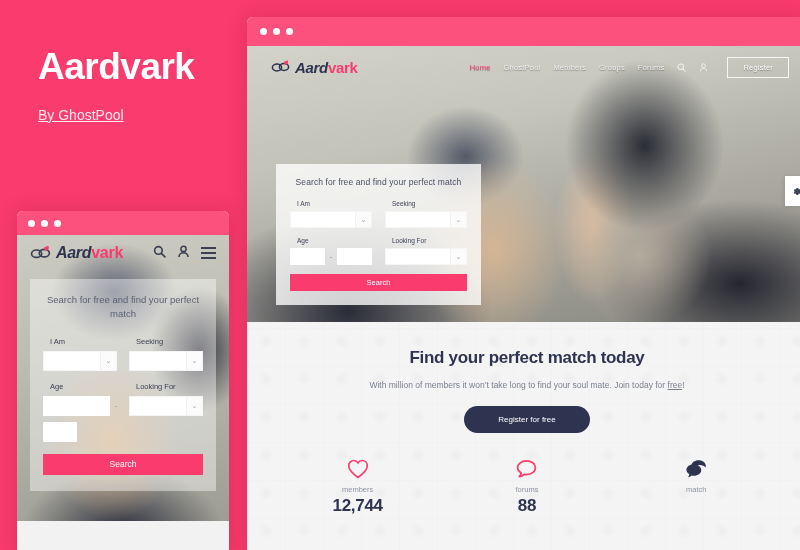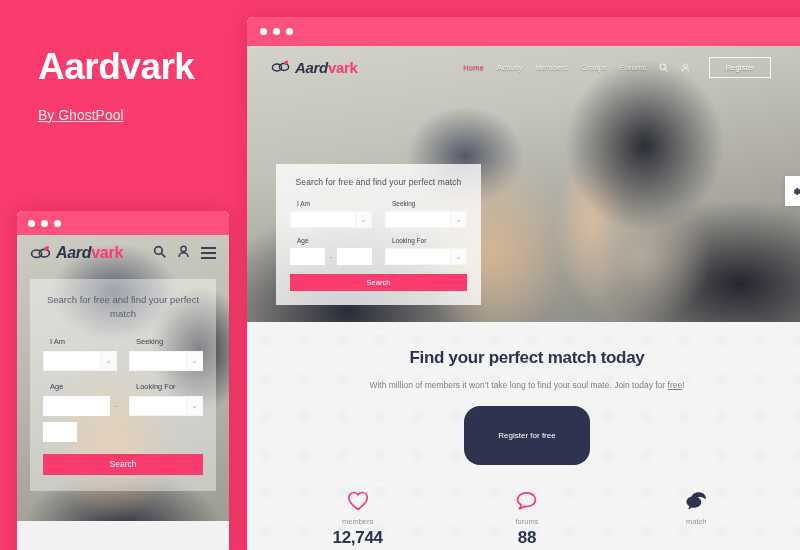--- a/index.html
+++ b/index.html
@@ -72,21 +72,21 @@
     position: absolute; left: 0; right: 0; top: 0; height: 42px;
     display: flex; align-items: center; z-index: 5;
   }
   .d-logo { margin-left: 24px; display: flex; align-items: center; gap: 4px; }
   .logo-mark { position: relative; display: block; }
   .logo-text { font-size: 15px; font-weight: bold; letter-spacing: -.3px; }
   .logo-a { color: #2e3350; font-style: italic; }
   .logo-v { color: #f93b6d; }
 
   .d-menu {
-    margin-left: auto; margin-right: 36px;
+    margin-left: auto; margin-right: 18px;
     display: flex; align-items: center; gap: 13px;
   }
   .d-menu a {
     font-size: 7.5px; color: #efefef; text-decoration: none;
     letter-spacing: .2px; text-shadow: 0 1px 1px rgba(0,0,0,.35);
   }
   .d-menu a.active { color: #f93b6d; }
   .d-icon { color: #f0f0f0; display: flex; align-items: center; }
   .d-register {
     border: 1px solid rgba(255,255,255,.85);
@@ -157,21 +157,21 @@
     font-size: 17px; font-weight: bold; color: #2e3350;
     letter-spacing: -.3px;
   }
   .cta-p {
     font-size: 8.5px; color: #7a7f8e; margin-top: 12px;
   }
   .cta-p u { text-decoration: underline; }
   .cta-btn {
     display: inline-block; margin-top: 16px;
     background: #2e3350; color: #ffffff;
-    font-size: 8px; padding: 25px 34px; border-radius: 16px;
+    font-size: 8px; padding: 9px 34px; border-radius: 16px;
   }
 
   .stats {
     position: relative; z-index: 2;
     display: flex; margin-top: 20px; padding: 0 26px;
   }
   .stat { flex: 1; text-align: center; }
   .stat-ico { height: 26px; display: flex; align-items: flex-end; justify-content: center; }
   .stat-lbl { font-size: 7.5px; color: #8f94a1; margin-top: 6px; }
   .stat-val {
@@ -265,21 +265,21 @@
               <ellipse cx="6" cy="8.5" rx="4.6" ry="3.4" fill="none" stroke="#2e3350" stroke-width="1.5"></ellipse>
               <ellipse cx="13" cy="8" rx="4.6" ry="3.4" fill="none" stroke="#2e3350" stroke-width="1.5"></ellipse>
               <path d="M13.2 4.6c-.9-1.5.3-2.9 1.5-2.2.5-1.3 2.4-1 2.5.5.1 1.5-1.7 2.7-2.6 3.2-.5-.3-1.1-.8-1.4-1.5z" fill="#f93b6d"></path>
             </svg>
           </span>
           <span class="logo-text"><span class="logo-a">Aard</span><span class="logo-v">vark</span></span>
         </div>
 
         <div class="d-menu">
           <a class="active" href="#">Home</a>
-          <a href="#">Activity</a>
+          <a href="#">GhostPool</a>
           <a href="#">Members</a>
           <a href="#">Groups</a>
           <a href="#">Forums</a>
           <span class="d-icon">
             <svg width="9" height="9" viewBox="0 0 12 12">
                 <circle cx="5" cy="5" r="3.6" fill="none" stroke="currentColor" stroke-width="1.4"></circle>
                 <path d="M7.8 7.8L11 11" stroke="currentColor" stroke-width="1.4" stroke-linecap="round"></path>
               </svg>
           </span>
           <span class="d-icon">

